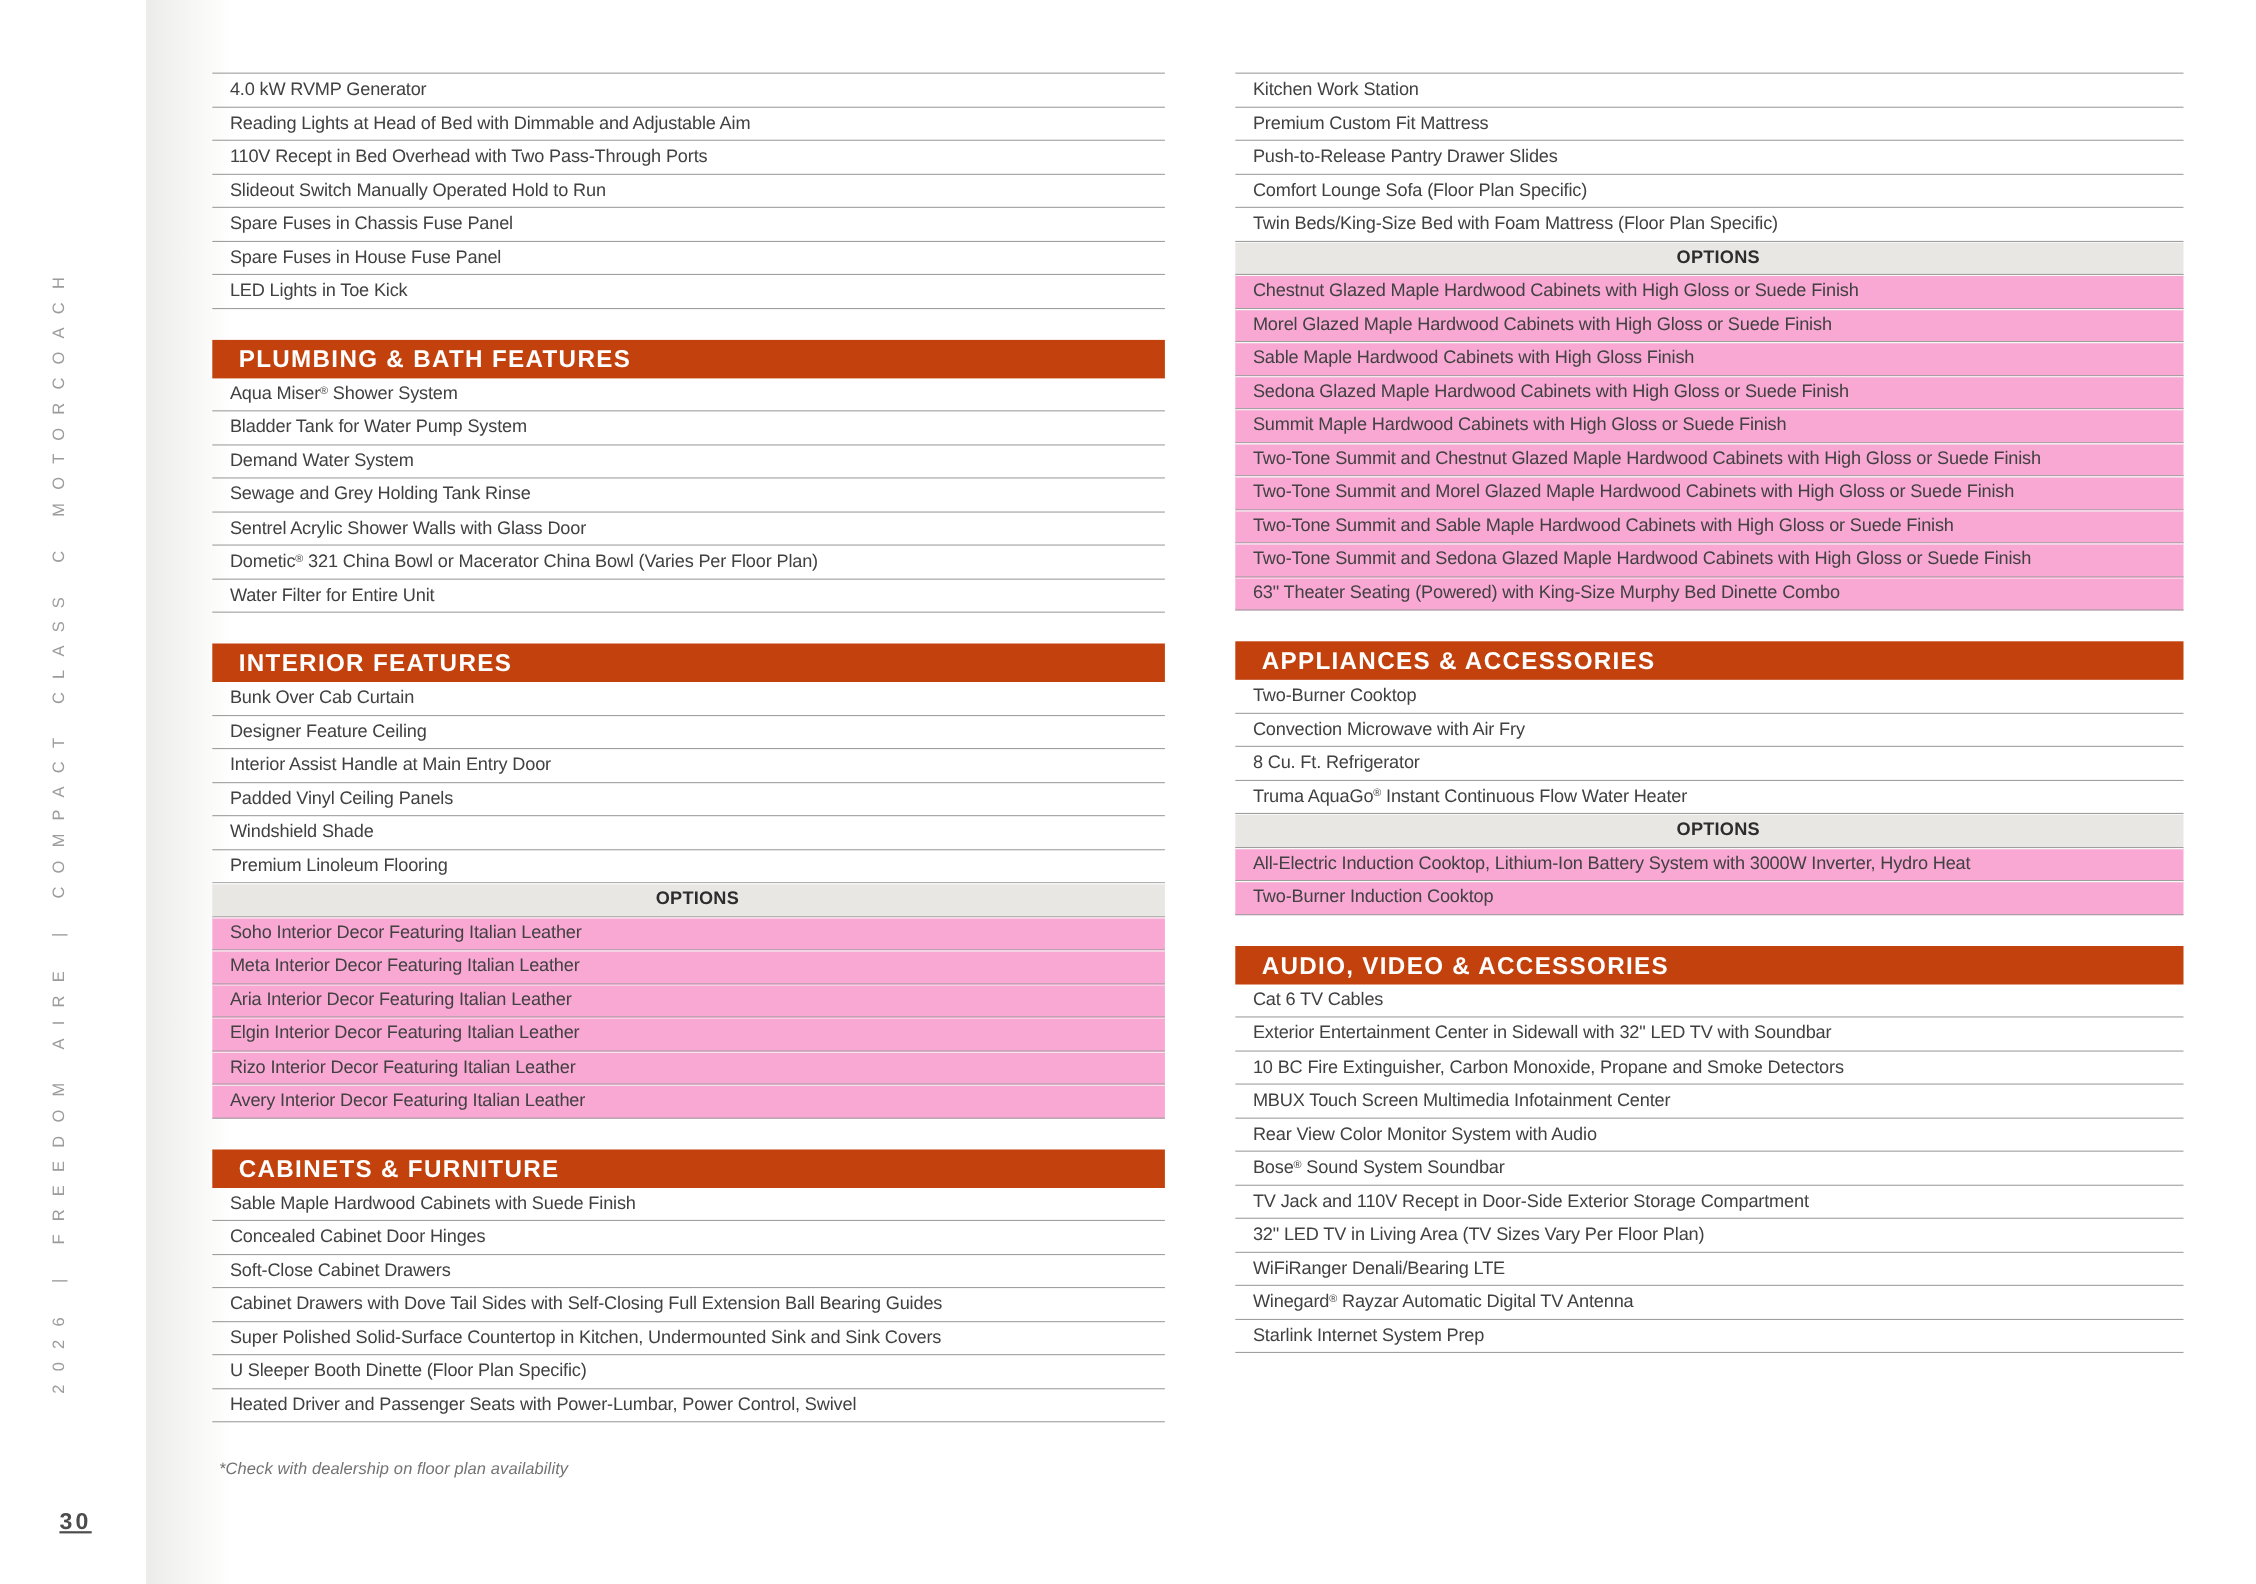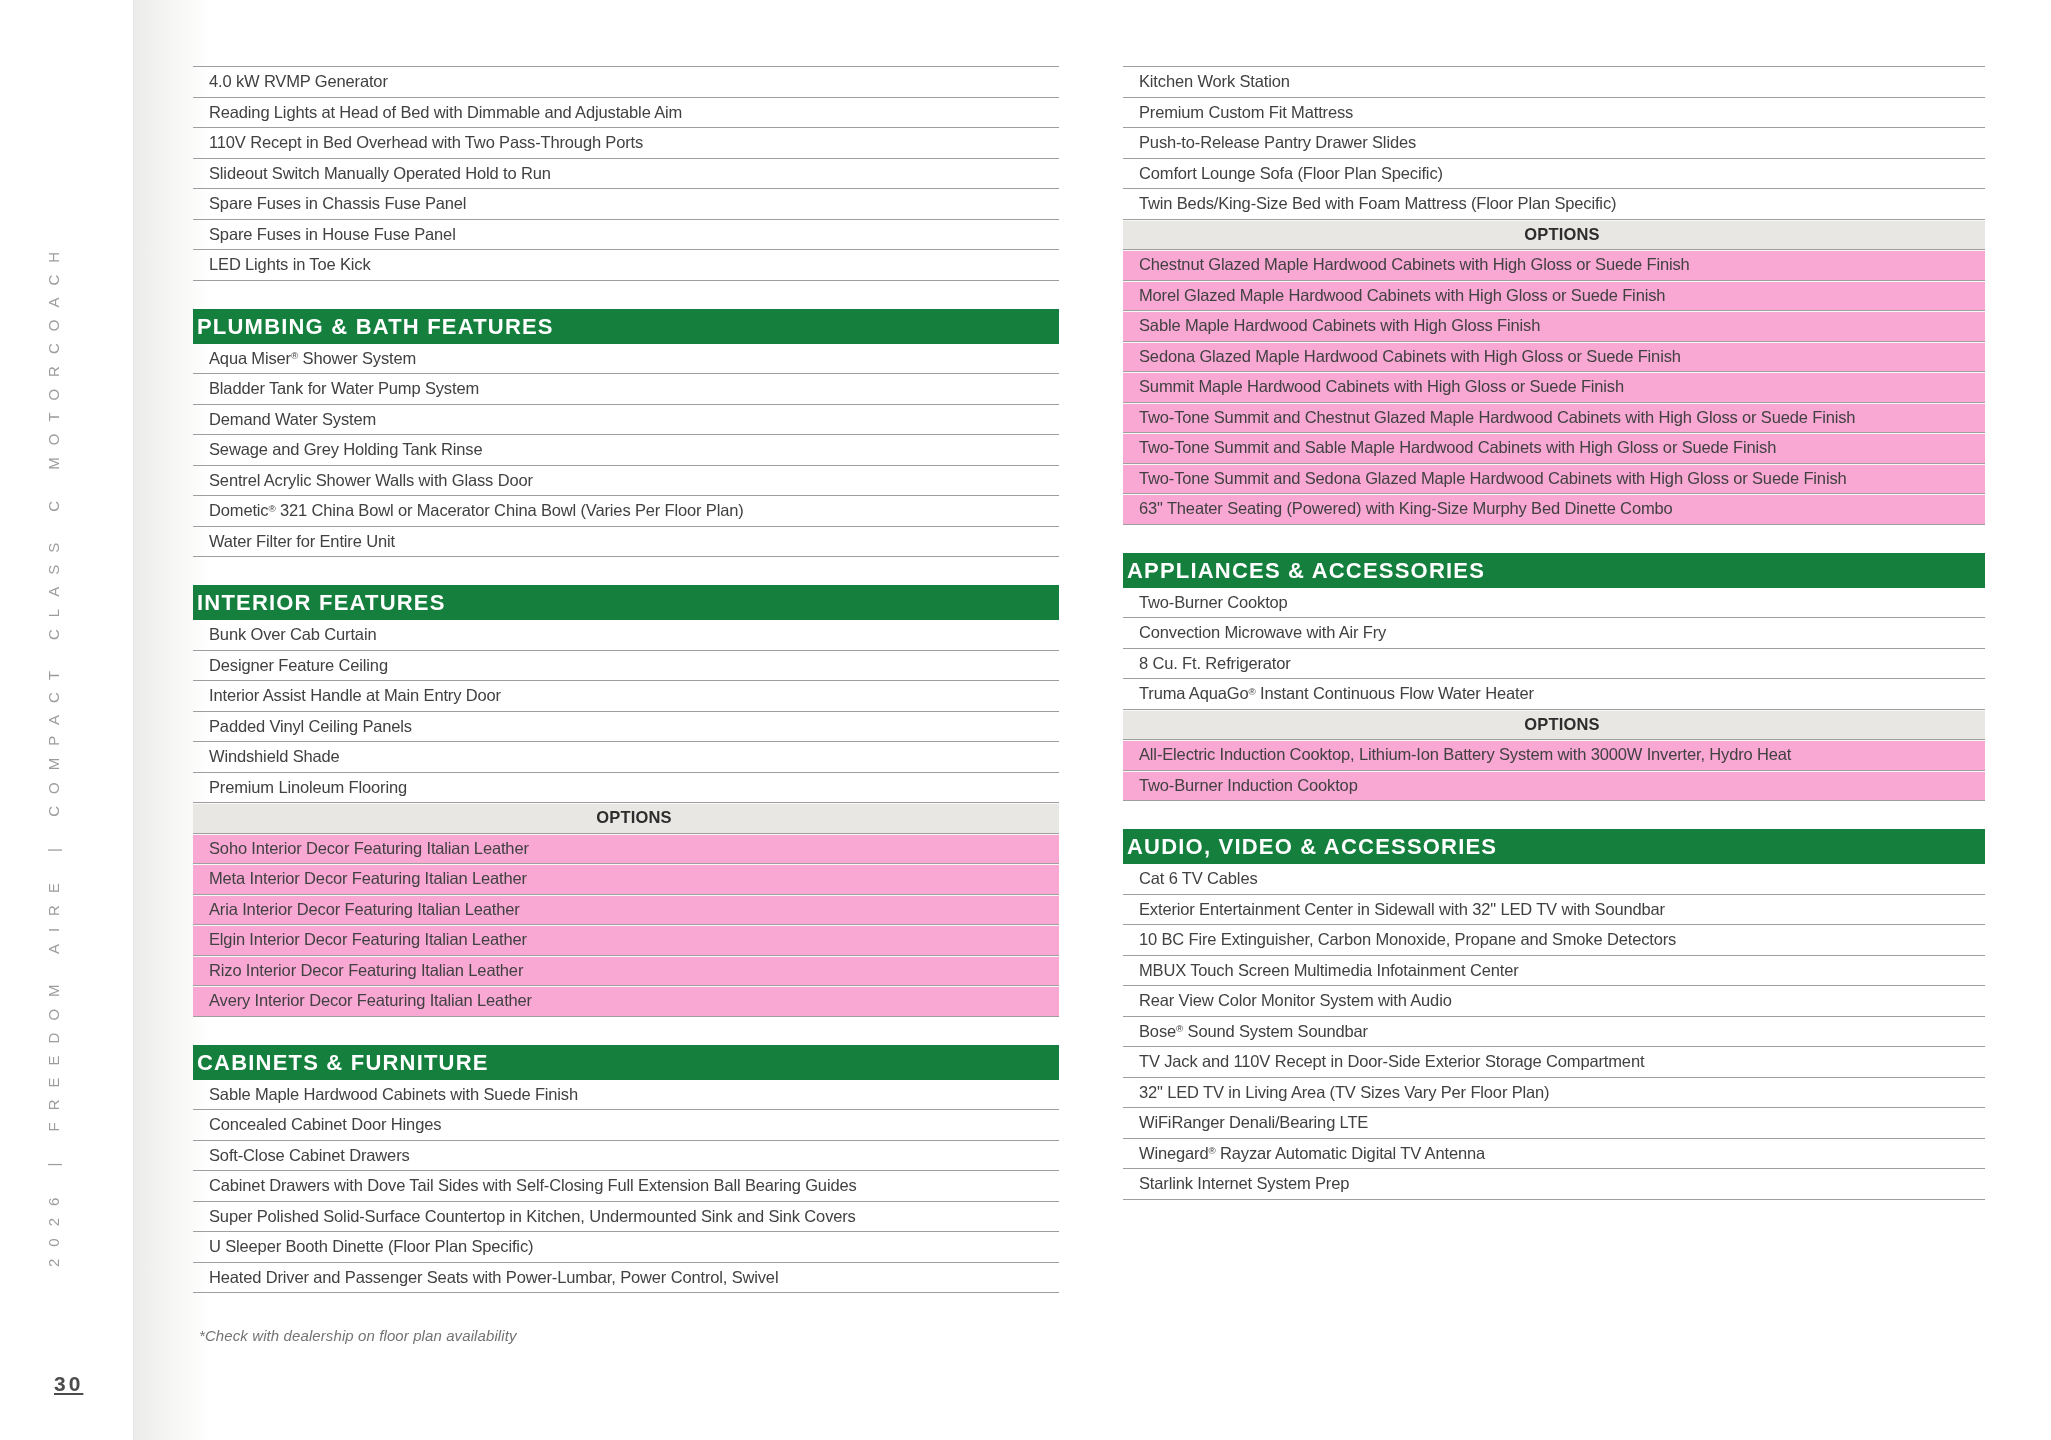--- a/index.html
+++ b/index.html
@@ -33,23 +33,23 @@
   .col { position:absolute; top:66px; }
   .col-left  { left:193px;  width:866px; }
   .col-right { left:1123px; width:862px; }
 
   .section { margin-top:28px; }
   .section.first { margin-top:0; }
   .section.first .rows { border-top:1px solid #9f9f9f; }
 
   .sec-header {
     height:35px; line-height:35px;
-    background:#15803d; color:#ffffff;
+    background:#c2410c; color:#ffffff;
     font-weight:bold; font-size:22px; letter-spacing:1.2px;
-    padding-left:4px;
+    padding-left:24px;
     white-space:nowrap; overflow:hidden;
   }
   .row {
     height:30.5px; line-height:29.5px;
     border-bottom:1px solid #9f9f9f;
     padding-left:16px;
     font-size:16.5px; letter-spacing:-0.15px;
     white-space:nowrap; overflow:hidden;
     color:#414141;
   }
@@ -141,20 +141,21 @@
           <div class="row">Push-to-Release Pantry Drawer Slides</div>
           <div class="row">Comfort Lounge Sofa (Floor Plan Specific)</div>
           <div class="row">Twin Beds/King-Size Bed with Foam Mattress (Floor Plan Specific)</div>
           <div class="row options-label">OPTIONS</div>
           <div class="row option">Chestnut Glazed Maple Hardwood Cabinets with High Gloss or Suede Finish</div>
           <div class="row option">Morel Glazed Maple Hardwood Cabinets with High Gloss or Suede Finish</div>
           <div class="row option">Sable Maple Hardwood Cabinets with High Gloss Finish</div>
           <div class="row option">Sedona Glazed Maple Hardwood Cabinets with High Gloss or Suede Finish</div>
           <div class="row option">Summit Maple Hardwood Cabinets with High Gloss or Suede Finish</div>
           <div class="row option">Two-Tone Summit and Chestnut Glazed Maple Hardwood Cabinets with High Gloss or Suede Finish</div>
+          <div class="row option">Two-Tone Summit and Morel Glazed Maple Hardwood Cabinets with High Gloss or Suede Finish</div>
           <div class="row option">Two-Tone Summit and Sable Maple Hardwood Cabinets with High Gloss or Suede Finish</div>
           <div class="row option">Two-Tone Summit and Sedona Glazed Maple Hardwood Cabinets with High Gloss or Suede Finish</div>
           <div class="row option">63" Theater Seating (Powered) with King-Size Murphy Bed Dinette Combo</div>
         </div>
       </div>
       <div class="section">
         <div class="sec-header">APPLIANCES &amp; ACCESSORIES</div>
         <div class="rows">
           <div class="row">Two-Burner Cooktop</div>
           <div class="row">Convection Microwave with Air Fry</div>

